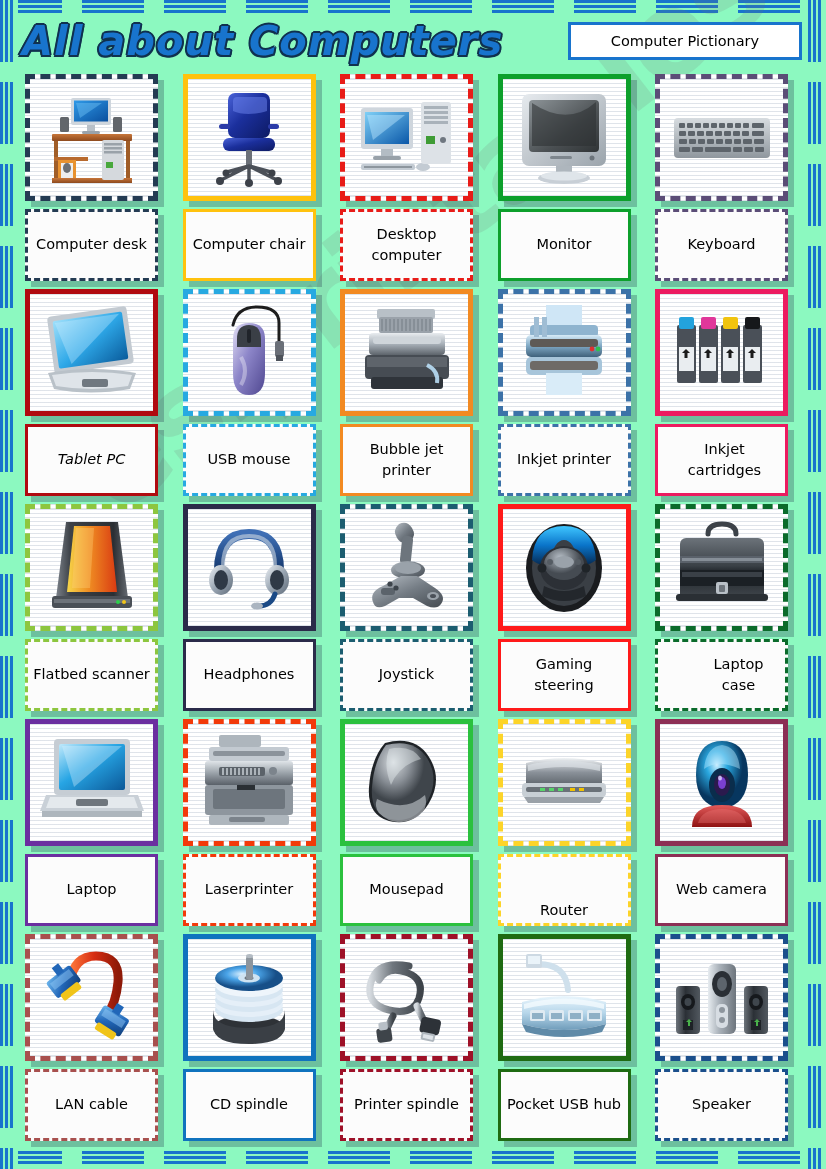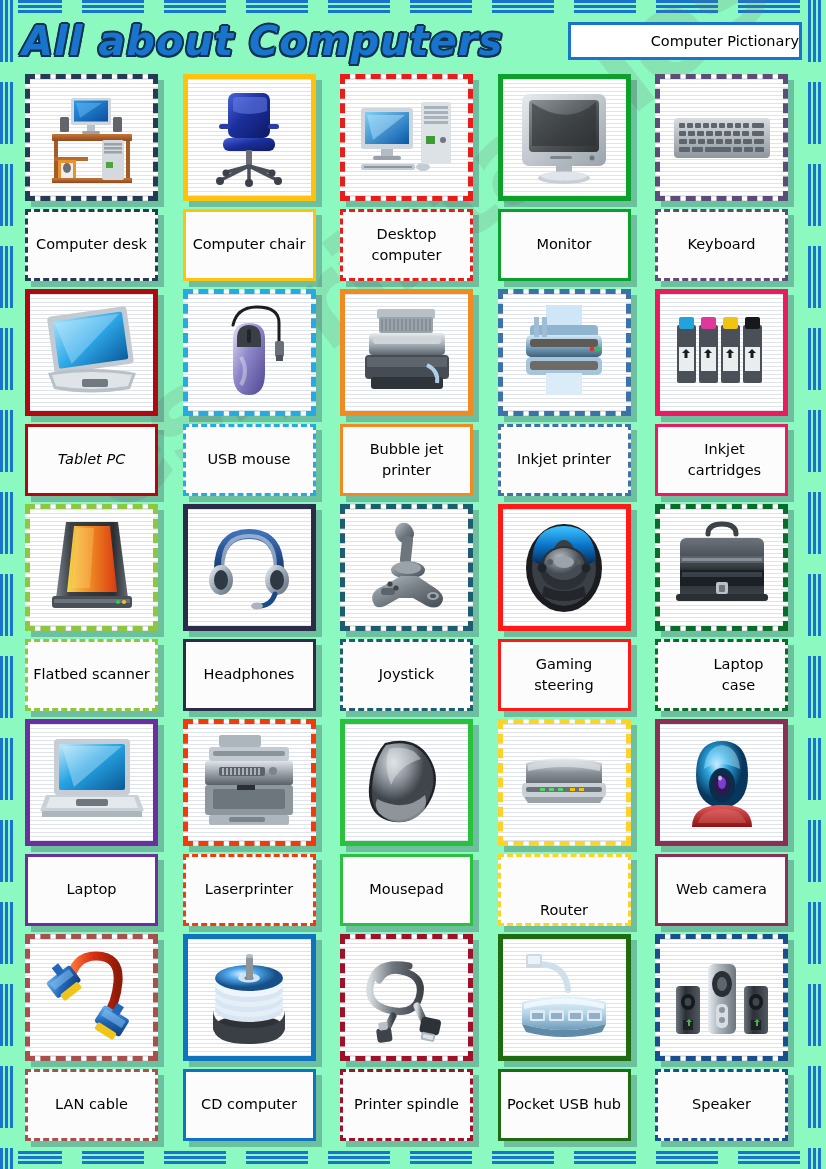--- a/index.html
+++ b/index.html
@@ -102,21 +102,21 @@
   }
 
   #subtitle-box {
     margin-left: auto;
     margin-right: 4px;
     width: 234px; height: 38px;
     background: #ffffff;
     border: 3px solid #1874CD;
     display: flex;
     align-items: center;
-    justify-content: flex-end;
+    justify-content: center;
   }
   #subtitle-text {
     font-family: "DejaVu Sans", sans-serif;
     font-size: 14.5px;
     color: #000;
     white-space: nowrap;
   }
 
   
   #grid {
@@ -872,21 +872,21 @@
               </g>
               <ellipse cx="52" cy="30" rx="34" ry="13" fill="url(#cdt)"></ellipse>
               <ellipse cx="52" cy="30" rx="11" ry="4.5" fill="#cfe3f2"></ellipse>
               <ellipse cx="52" cy="30" rx="4.5" ry="2" fill="#6d767f"></ellipse>
               <rect x="49" y="8" width="7" height="24" rx="3" fill="#8d959d"></rect>
               <ellipse cx="52.5" cy="8" rx="3.5" ry="2" fill="#b3bbc3"></ellipse>
             </svg>
           </span>
         </div>
         <div class="label-box shadow lbl-solid" style="border-color: rgb(16, 115, 190);">
-          <span class="label-text">CD computer</span>
+          <span class="label-text">CD spindle</span>
         </div>
       </div>
       <div class="cell">
         <div class="pic-box shadow b-dash" style="border-color: rgb(158, 17, 40);">
           <span>
             <svg class="art" viewBox="0 0 104 100">
               <defs>
                 <linearGradient id="cab" x1="0" y1="0" x2="1" y2="0">
                   <stop offset="0" stop-color="#d6dbe0"></stop>
                   <stop offset="0.45" stop-color="#6f767d"></stop>

